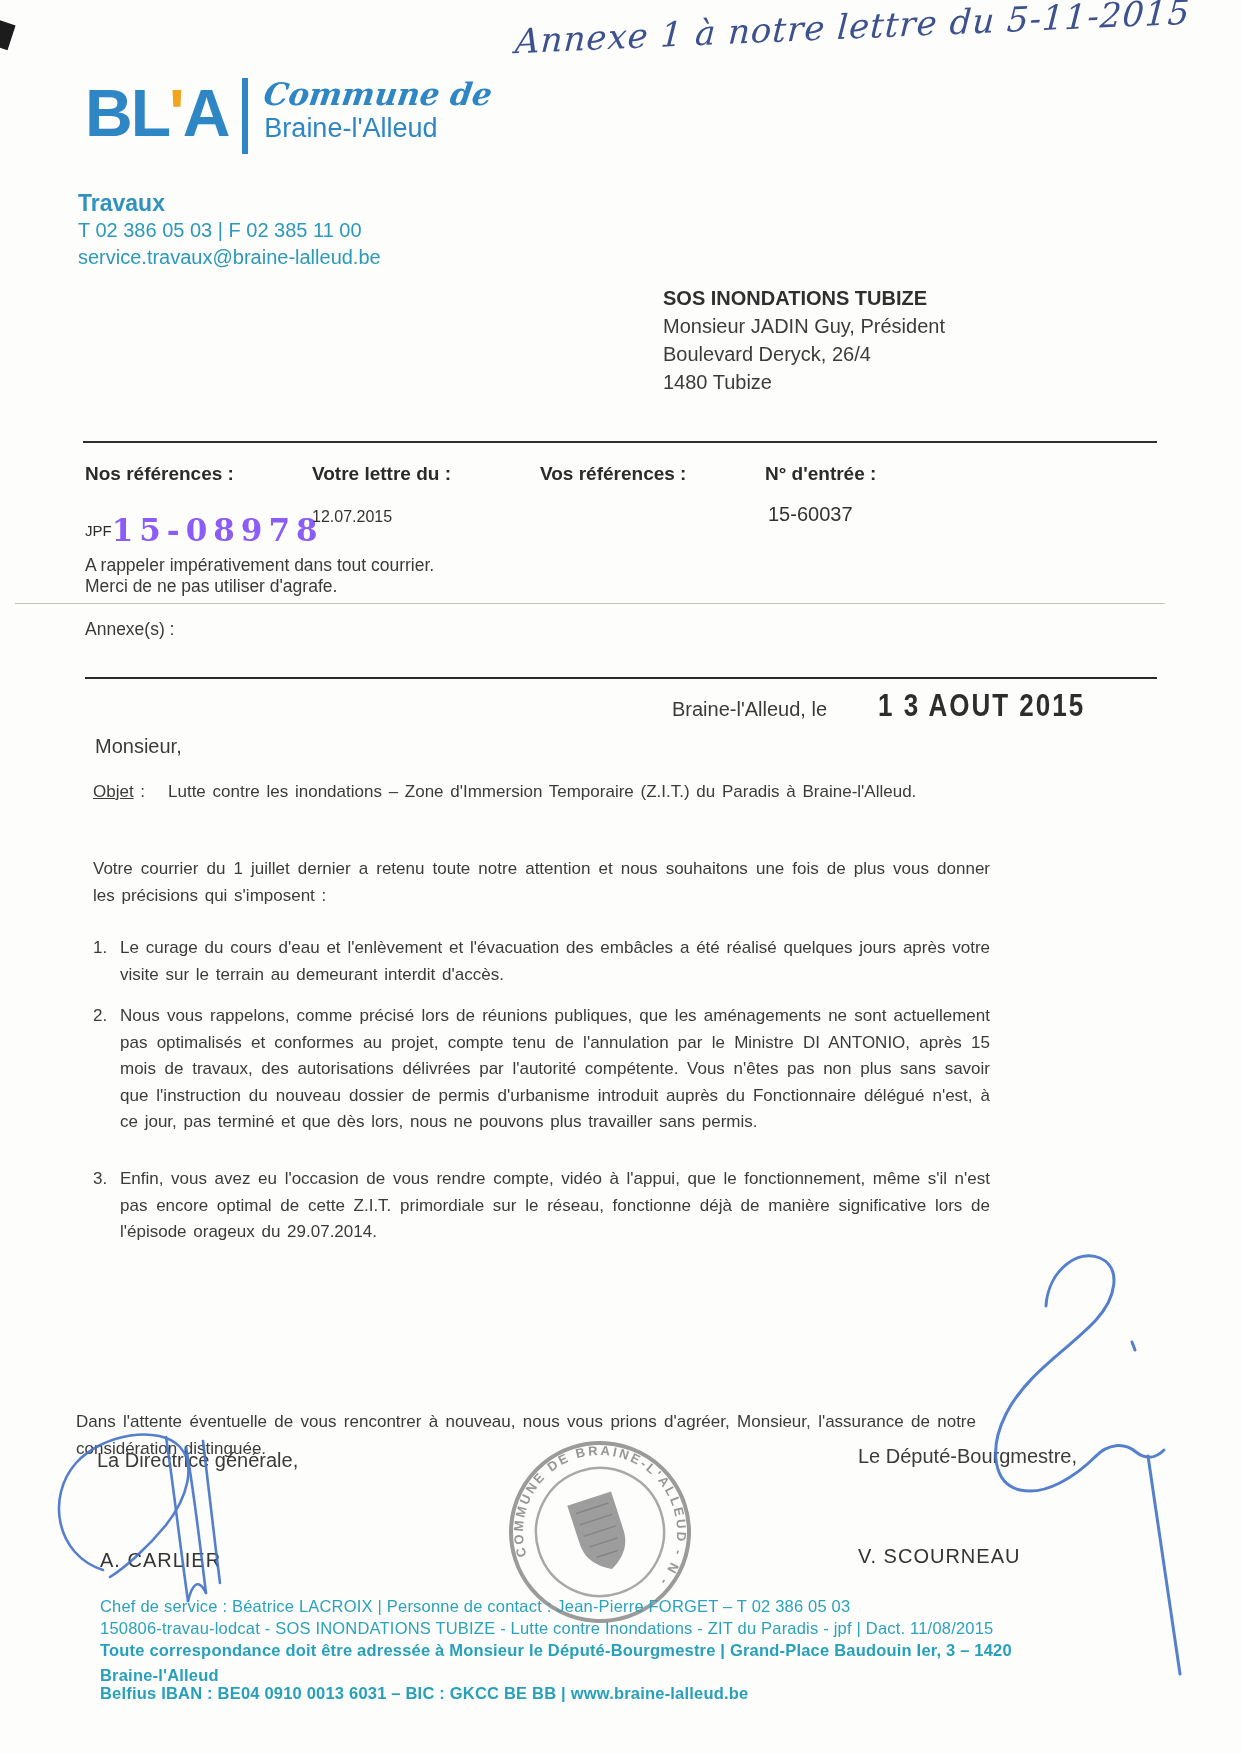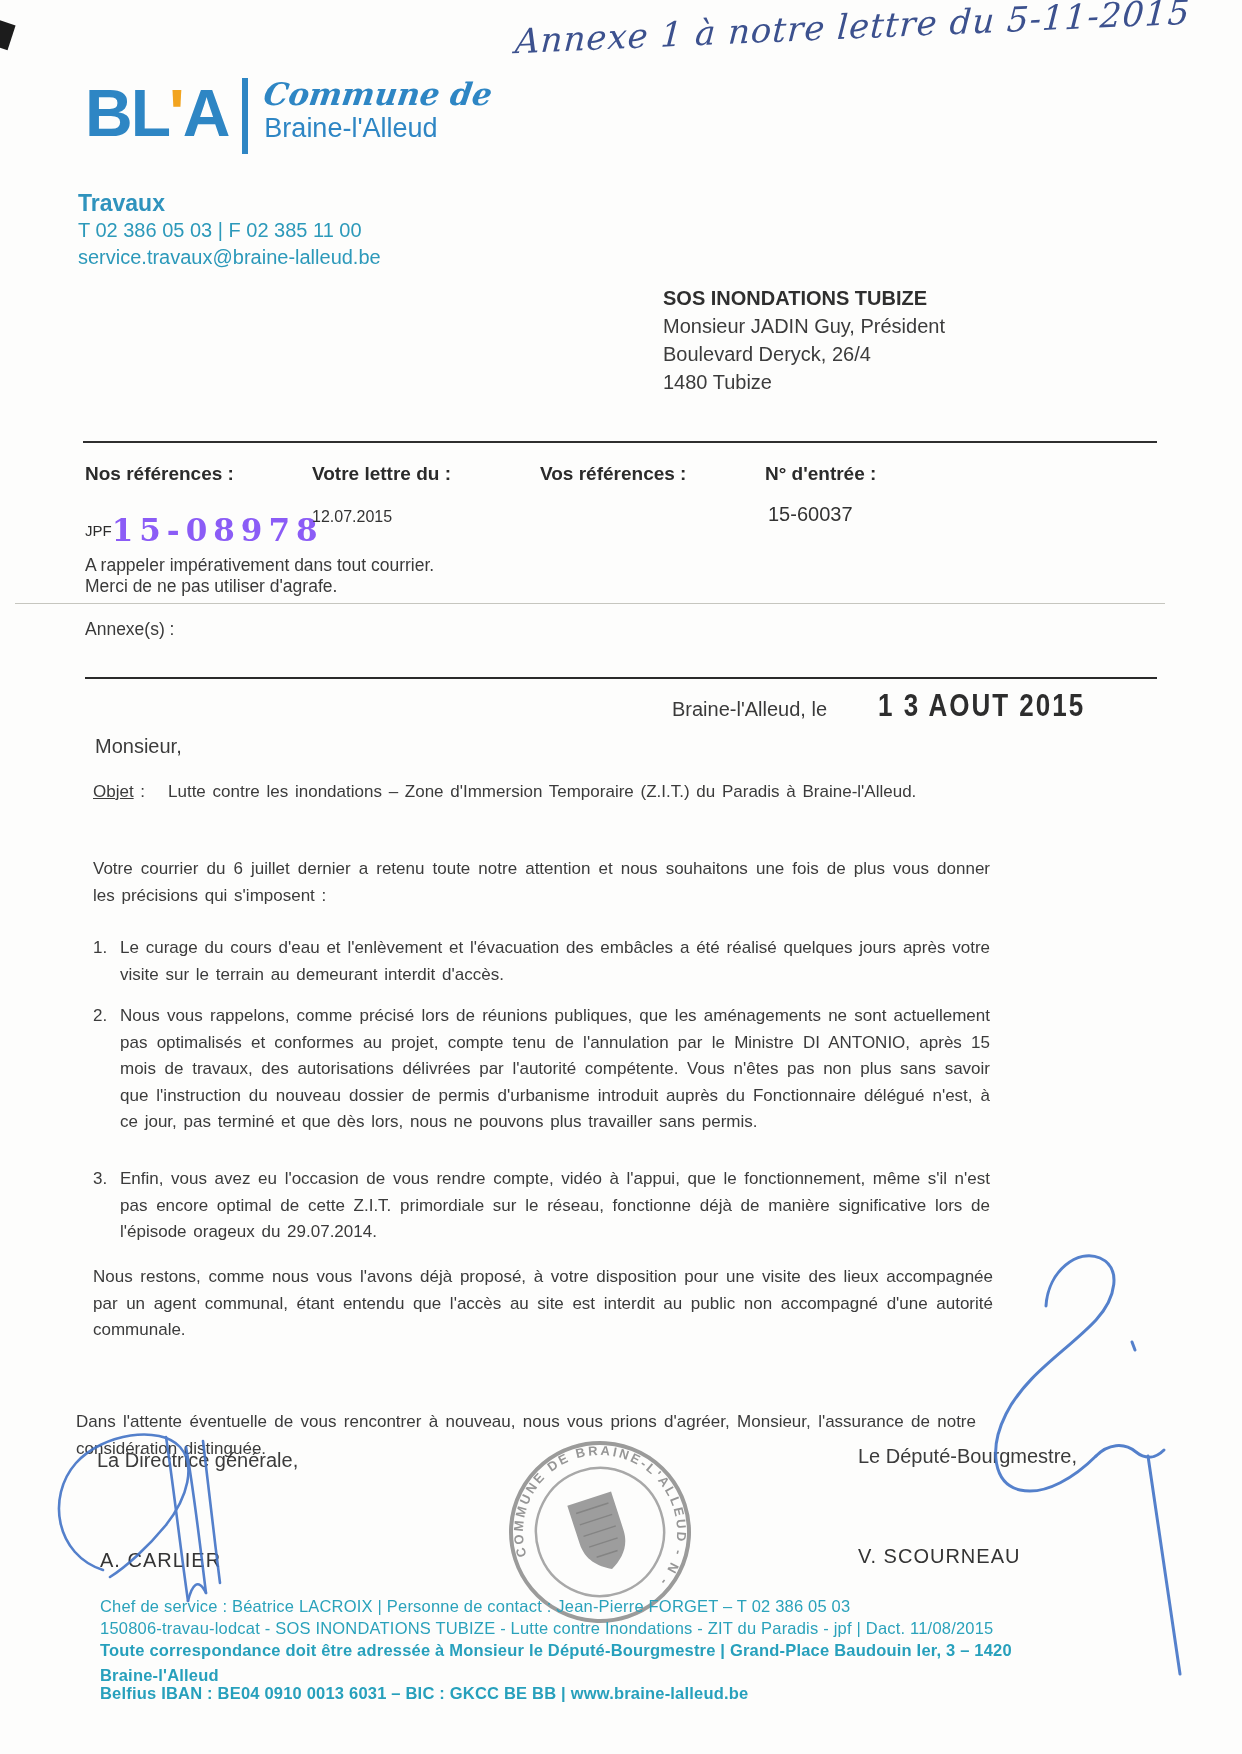--- a/index.html
+++ b/index.html
@@ -137,36 +137,35 @@
   <div class="dateline-place">Braine-l'Alleud, le</div>
   <div class="date-stamp">1 3 AOUT 2015</div>
 
   <div class="salutation body-text">Monsieur,</div>
 
   <div class="subject body-text">
     <div class="lbl"><span class="u">Objet</span><span> :</span></div>
     <div class="txt">Lutte contre les inondations – Zone d'Immersion Temporaire (Z.I.T.) du Paradis à Braine-l'Alleud.</div>
   </div>
 
-  <div class="intro body-text">Votre courrier du 6 juillet dernier a retenu toute notre attention et nous souhaitons une fois de plus vous donner les précisions qui s'imposent :</div>
+  <div class="intro body-text">Votre courrier du 1 juillet dernier a retenu toute notre attention et nous souhaitons une fois de plus vous donner les précisions qui s'imposent :</div>
 
   <div class="list-item li1 body-text">
     <div class="num">1.</div>
     <div class="txt">Le curage du cours d'eau et l'enlèvement et l'évacuation des embâcles a été réalisé quelques jours après votre visite sur le terrain au demeurant interdit d'accès.</div>
   </div>
   <div class="list-item li2 body-text">
     <div class="num">2.</div>
     <div class="txt">Nous vous rappelons, comme précisé lors de réunions publiques, que les aménagements ne sont actuellement pas optimalisés et conformes au projet, compte tenu de l'annulation par le Ministre DI ANTONIO, après 15 mois de travaux, des autorisations délivrées par l'autorité compétente.  Vous n'êtes pas non plus sans savoir que l'instruction du nouveau dossier de permis d'urbanisme introduit auprès du Fonctionnaire délégué n'est, à ce jour, pas terminé et que dès lors, nous ne pouvons plus travailler sans permis.</div>
   </div>
   <div class="list-item li3 body-text">
     <div class="num">3.</div>
     <div class="txt">Enfin, vous avez eu l'occasion de vous rendre compte, vidéo à l'appui, que le fonctionnement, même s'il n'est pas encore optimal de cette Z.I.T. primordiale sur le réseau, fonctionne déjà de manière significative lors de l'épisode orageux du 29.07.2014.</div>
   </div>
 
-  <div class="closing1 body-text">Nous restons, comme nous vous l'avons déjà proposé, à votre disposition pour une visite des lieux accompagnée par un agent communal, étant entendu que l'accès au site est interdit au public non accompagné d'une autorité communale.</div>
   <div class="closing2 body-text">Dans l'attente éventuelle de vous rencontrer à nouveau, nous vous prions d'agréer, Monsieur, l'assurance de notre considération distinguée.</div>
 
   <div class="sig-title left">La Directrice générale,</div>
   <div class="sig-title right">Le Député-Bourgmestre,</div>
   <div class="sig-name left">A. CARLIER</div>
   <div class="sig-name right">V. SCOURNEAU</div>
 
   <svg class="sigsvg sig-left" width="215" height="210" viewBox="0 0 215 210">
     <g fill="none" stroke="#4273c6" stroke-width="2.6" stroke-linecap="round" opacity="0.9">
       <path d="M55 165 C 8 150, -2 92, 28 58 C 55 28, 112 20, 132 42 C 148 60, 140 92, 118 120 C 100 142, 78 162, 62 172"></path>

